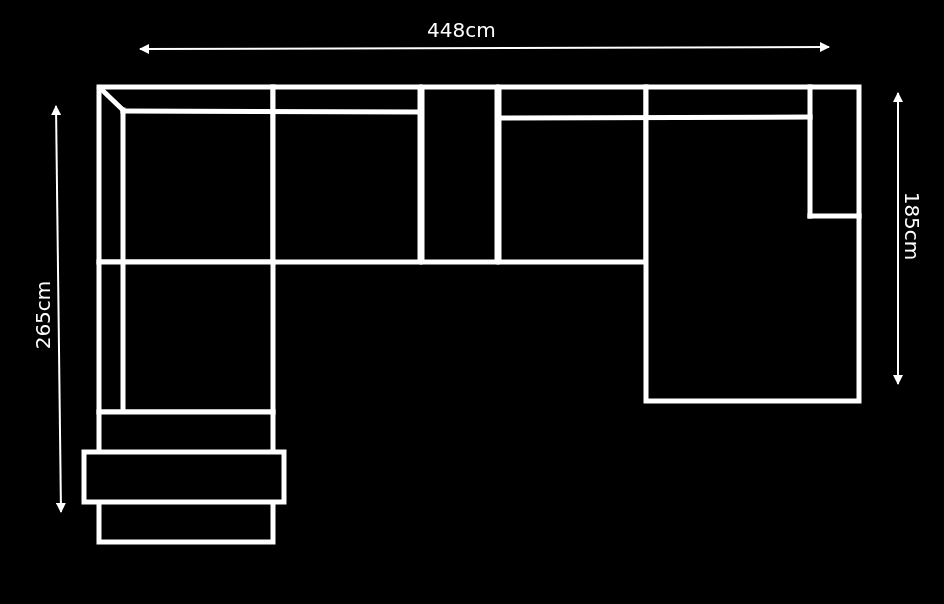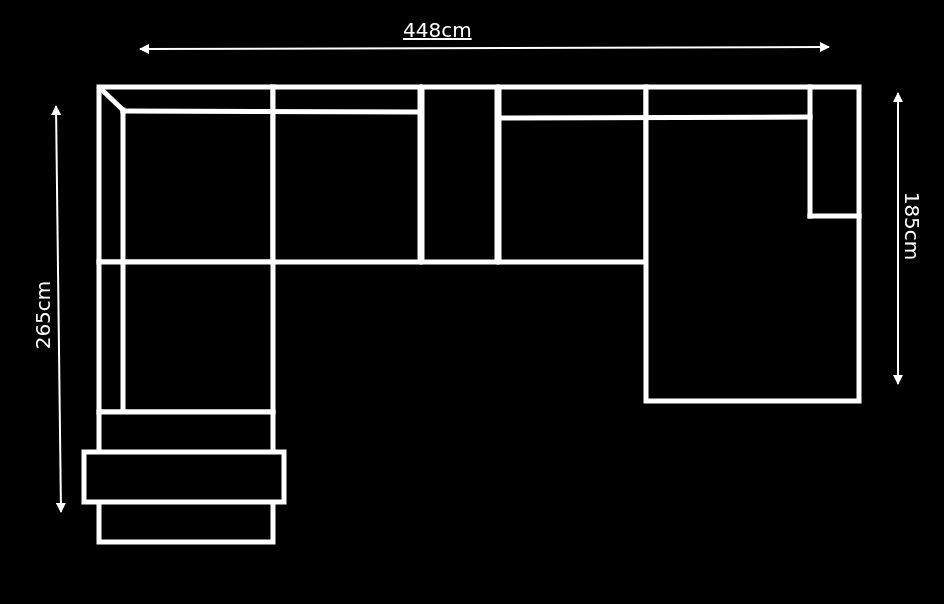--- a/index.html
+++ b/index.html
@@ -1,19 +1,19 @@
 <!DOCTYPE html>
 <html><head>
 <meta charset="utf-8">
 <style>
   html, body { margin:0; padding:0; background:#000; }
   body { width:944px; height:604px; overflow:hidden; position:relative; font-family:"DejaVu Sans", sans-serif; }
   #canvas { position:absolute; left:0; top:0; width:944px; height:604px; }
   .dim-label { position:absolute; color:#fff; font-size:20px; font-family:"DejaVu Sans", sans-serif; white-space:nowrap; }
-  #lbl-width { left:403px; top:18px;text-decoration:underline; }
+  #lbl-width { left:427px; top:18px; }
   #lbl-depth-left { left:43px; top:315px; transform:translate(-50%,-50%) rotate(-90deg); }
   #lbl-depth-right { left:912px; top:226px; transform:translate(-50%,-50%) rotate(90deg); }
 </style>
 </head>
 <body>
 
 <svg id="canvas" viewBox="0 0 944 604" xmlns="http://www.w3.org/2000/svg">
   <defs>
     <marker id="arrowhead" markerWidth="10" markerHeight="10" refX="9" refY="5" orient="auto" markerUnits="userSpaceOnUse">
       <path d="M0,0 L10,5 L0,10 z" fill="#ffffff"></path>

